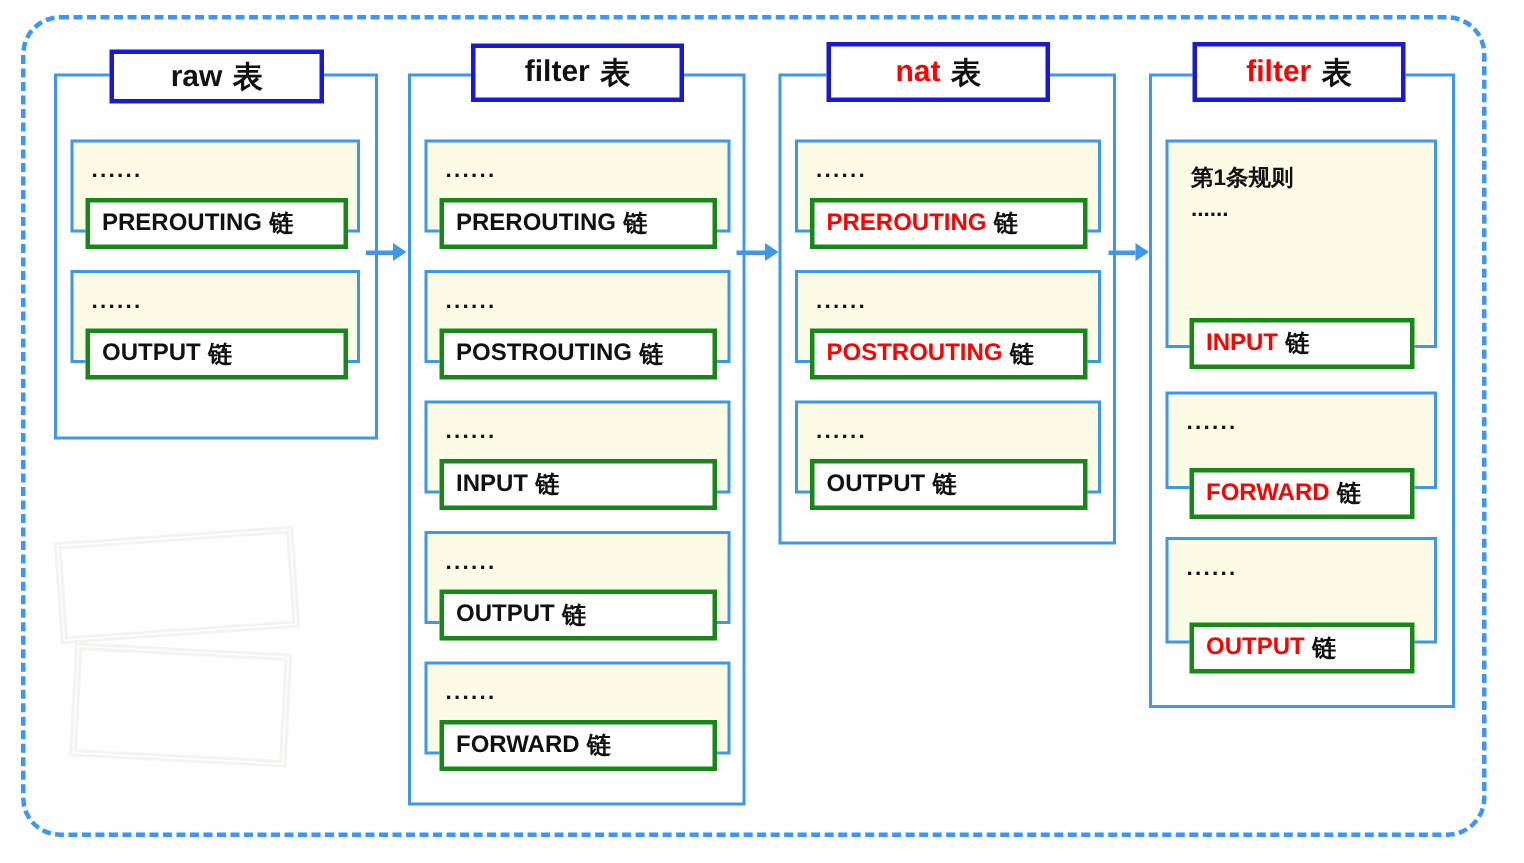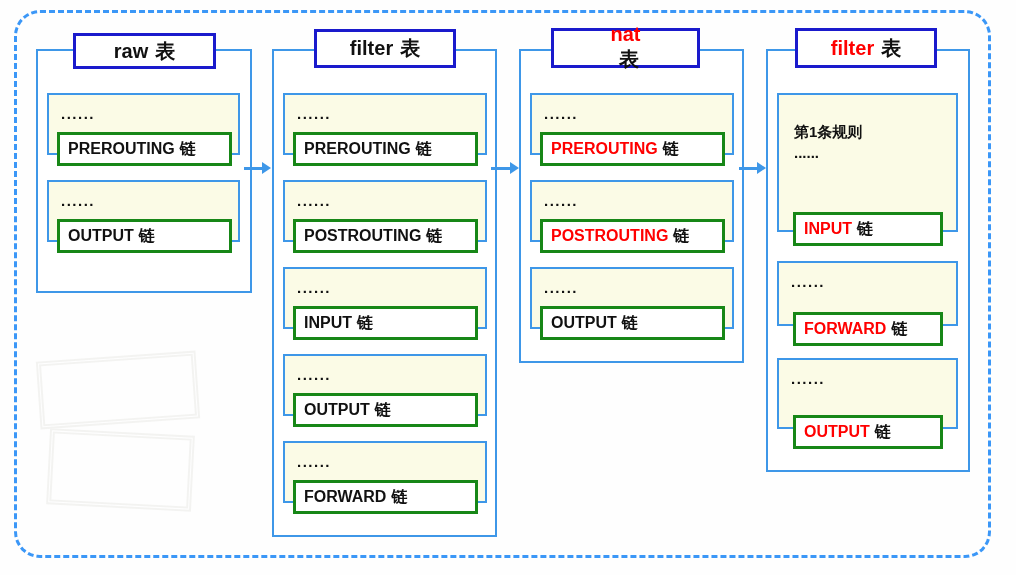--- a/index.html
+++ b/index.html
@@ -27,21 +27,21 @@
   .rules-box{
     position:absolute;border:2px solid var(--container_border,#3e97e8);
     background:var(--cream_bg,#fbfbe6);box-sizing:border-box;z-index:1;
   }
   .dots{
     font-weight:bold;font-size:15px;letter-spacing:1.5px;
     color:var(--text_black,#111111);padding:10px 0 0 12px;
   }
   .rules-list{
     font-weight:bold;font-size:15px;line-height:21px;
-    color:var(--text_black,#111111);padding:26px 0 0 15px;
+    color:var(--text_black,#111111);padding:13px 0 0 15px;
   }
   .chain-box{
     position:absolute;border:3px solid var(--chain_border,#178717);
     background:#ffffff;box-sizing:border-box;
     display:flex;align-items:center;
     font-weight:bold;font-size:16px;color:var(--text_black,#111111);
     padding-left:8px;z-index:2;
   }
   .chain-box .csuffix{margin-left:5px;color:var(--text_black,#111111);}
   .arrow{position:absolute;height:16px;display:flex;align-items:center;z-index:4;}
@@ -130,21 +130,21 @@
 
   <div class="rules-box" style="left:283px;top:441px;width:204px;height:62px;">
     <div class="dots">......</div>
   </div>
   <div class="chain-box" style="left:293px;top:480px;width:185px;height:34px;">
     <span style="color: rgb(17, 17, 17);">FORWARD</span>
     <span class="csuffix">链</span>
   </div>
 
   <div class="table-frame" style="left:519px;top:49px;width:225px;height:314px;"></div>
-  <div class="title-box" style="left:551px;top:28px;width:149px;height:40px;flex-direction:column;">
+  <div class="title-box" style="left:551px;top:28px;width:149px;height:40px;">
     <span style="color: rgb(255, 0, 0);">nat</span>
     <span class="tsuffix">表</span>
   </div>
 
   <div class="rules-box" style="left:530px;top:93px;width:204px;height:62px;">
     <div class="dots">......</div>
   </div>
   <div class="chain-box" style="left:540px;top:132px;width:185px;height:34px;">
     <span style="color: rgb(255, 0, 0);">PREROUTING</span>
     <span class="csuffix">链</span>

